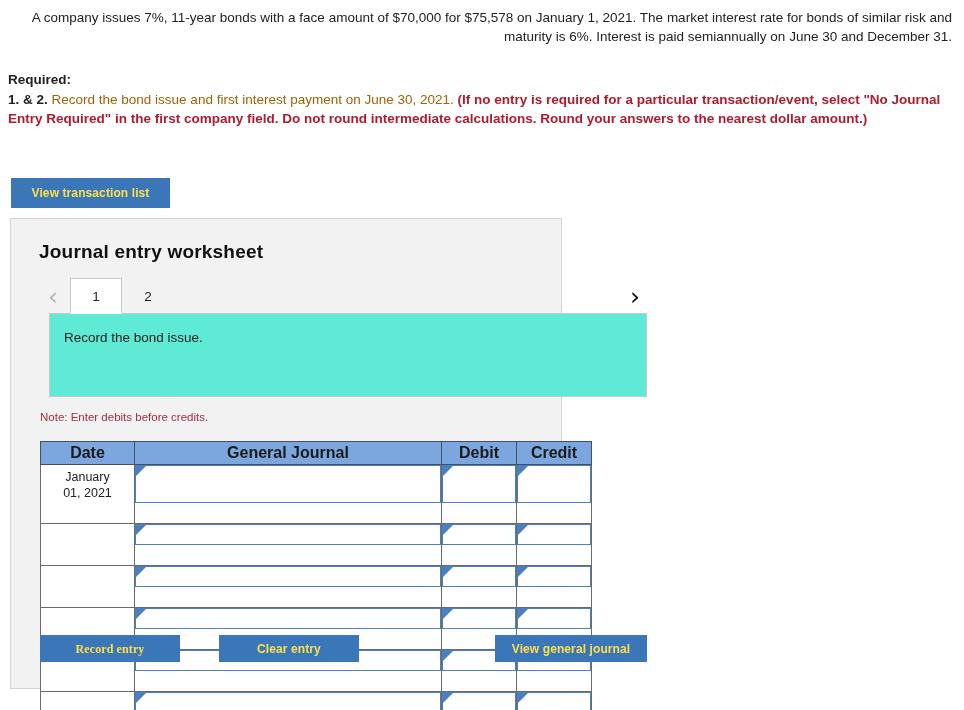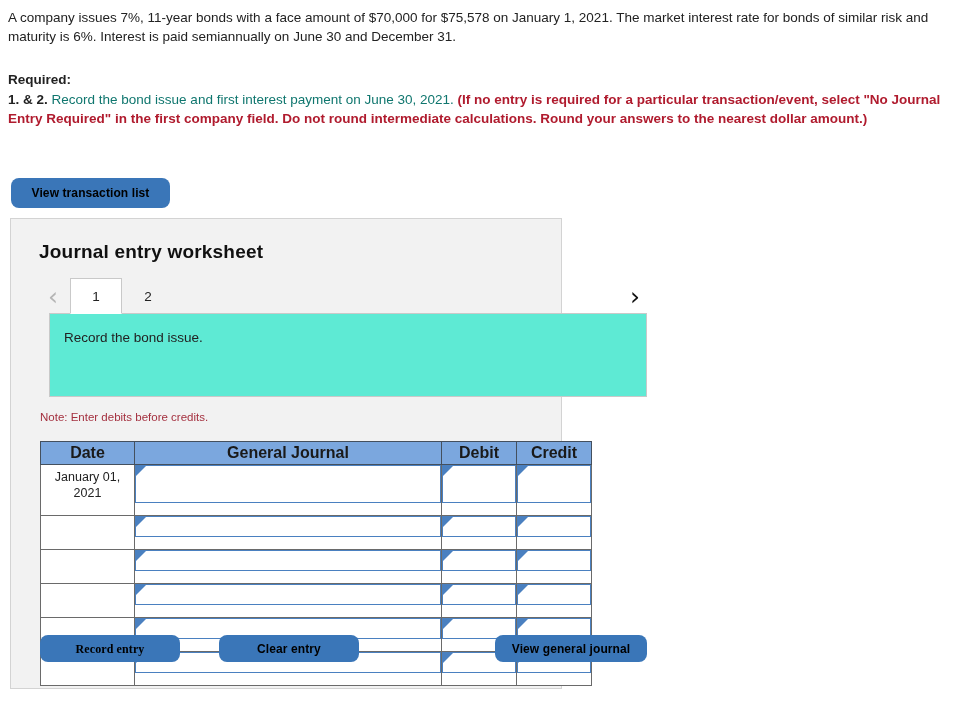--- a/index.html
+++ b/index.html
@@ -18,20 +18,21 @@
 
   
   .problem-statement {
     position: absolute;
     left: 8px;
     top: 8px;
     width: 944px;
     font-size: 13.5px;
     line-height: 1.42;
     color: #222222;
+    text-align: right;
   }
 
   
   .required-block {
     position: absolute;
     left: 8px;
     top: 70px;
     width: 944px;
     font-size: 13.5px;
     line-height: 1.42;
@@ -40,33 +41,33 @@
     font-weight: bold;
     color: #222222;
     display: block;
     margin-bottom: 1px;
   }
   .req-num {
     font-weight: bold;
     color: #222222;
   }
   .req-text {
-    color: #0f766e;
+    color: #a16207;
   }
   .req-red {
     color: #b01b2e;
     font-weight: bold;
   }
 
   
   .btn-blue {
     background: #3a76b8;
     border: none;
-    border-radius: 8px;
-    color: #000000;
+    border-radius: 0;
+    color: #fde047;
     font-family: "Liberation Sans", sans-serif;
     font-size: 12px;
     font-weight: bold;
     letter-spacing: 0.1px;
     cursor: pointer;
     padding: 0;
     text-align: center;
     line-height: 1;
     display: flex;
     align-items: center;
@@ -205,21 +206,21 @@
     border: 1px solid #44505e;
     font-size: 16px;
     font-weight: bold;
     color: #1a1a1a;
     height: 22px;
     padding: 0;
     text-align: center;
   }
   .journal-table td {
     border: 1px solid #6a6a6a;
-    padding: 8px;
+    padding: 16px;
     vertical-align: top;
     background: #ffffff;
   }
   .col-date   { width: 94px; }
   .col-gj     { width: 307px; }
   .col-debit  { width: 75px; }
   .col-credit { width: 75px; }
 
   td.date-cell {
     text-align: center;

